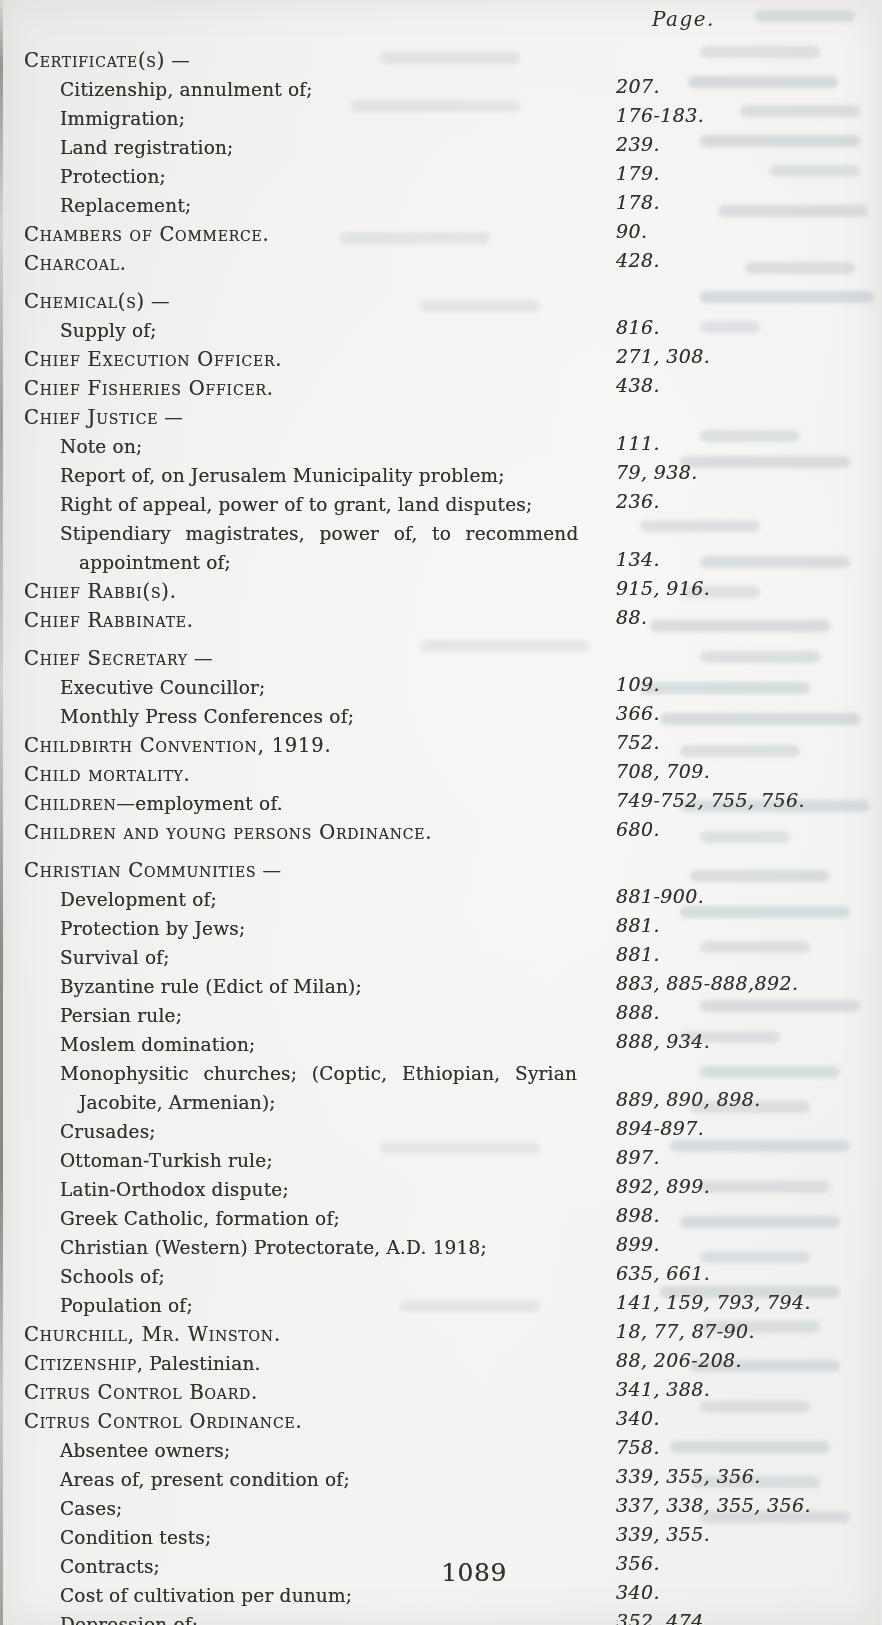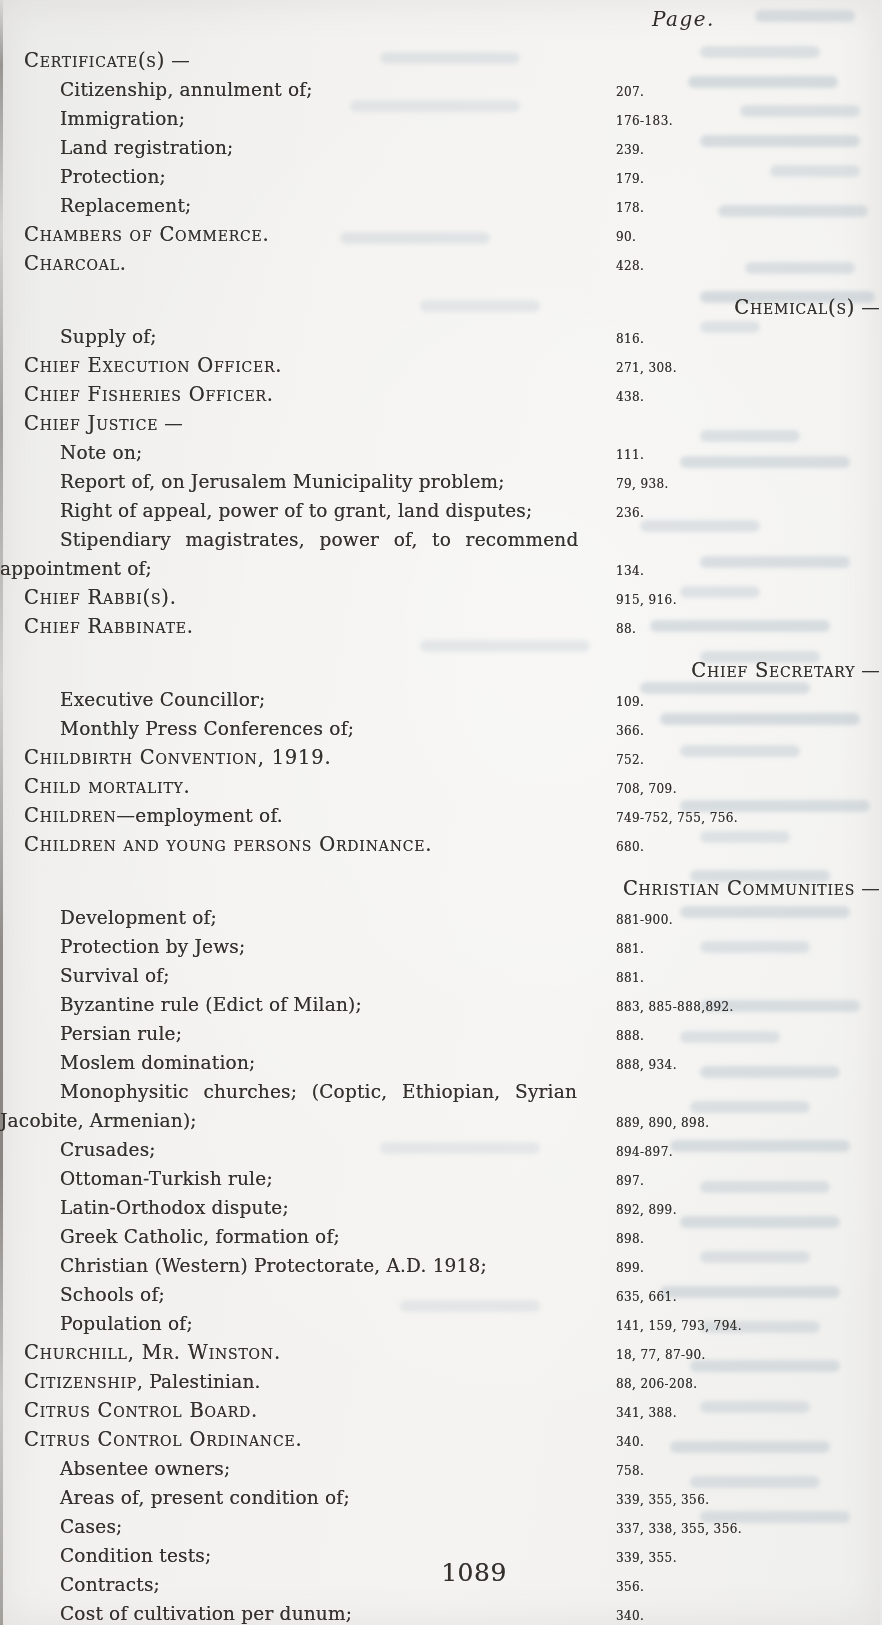--- a/index.html
+++ b/index.html
@@ -43,36 +43,37 @@
     letter-spacing: 1.5px;
     color: #2f2c28;
   }
   .index { position: absolute; top: 47px; left: 0; right: 0; }
   .row {
     position: relative;
     line-height: 28px;
     white-space: nowrap;
     text-shadow: 0 0 0.6px rgba(45,42,38,0.65);
   }
-  .row.gap { margin-top: 15px; text-align: right; }
+  .row.gap { margin-top: 9px; }
   .label { font-size: 18.5px; letter-spacing: 0.2px; }
   .i-main > .label { padding-left: 24px; }
   .i-sub  > .label { padding-left: 60px; }
-  .i-cont > .label { }
+  .i-cont > .label { padding-left: 79px; }
   .sc {
     font-variant: small-caps;
     font-size: 19.5px;
     letter-spacing: 0.8px;
   }
   .justify .label { word-spacing: 8.5px; }
   .pages {
-    position: absolute; left: 616px; top: 10px;
+    position: absolute; left: 616px; top: 4px;
     transform: translateY(-8px);
-    font-size: 12px;
+    font-size: 19px;
     letter-spacing: 0.4px;
+    font-style: italic;
   }
   .folio {
     position: absolute; top: 1558px; left: 0; width: 100%;
     text-align: center;
     font-size: 25px;
     letter-spacing: 0.5px;
     transform: translateX(34px);
     text-shadow: 0 0 0.6px rgba(45,42,38,0.65);
   }
 </style>

